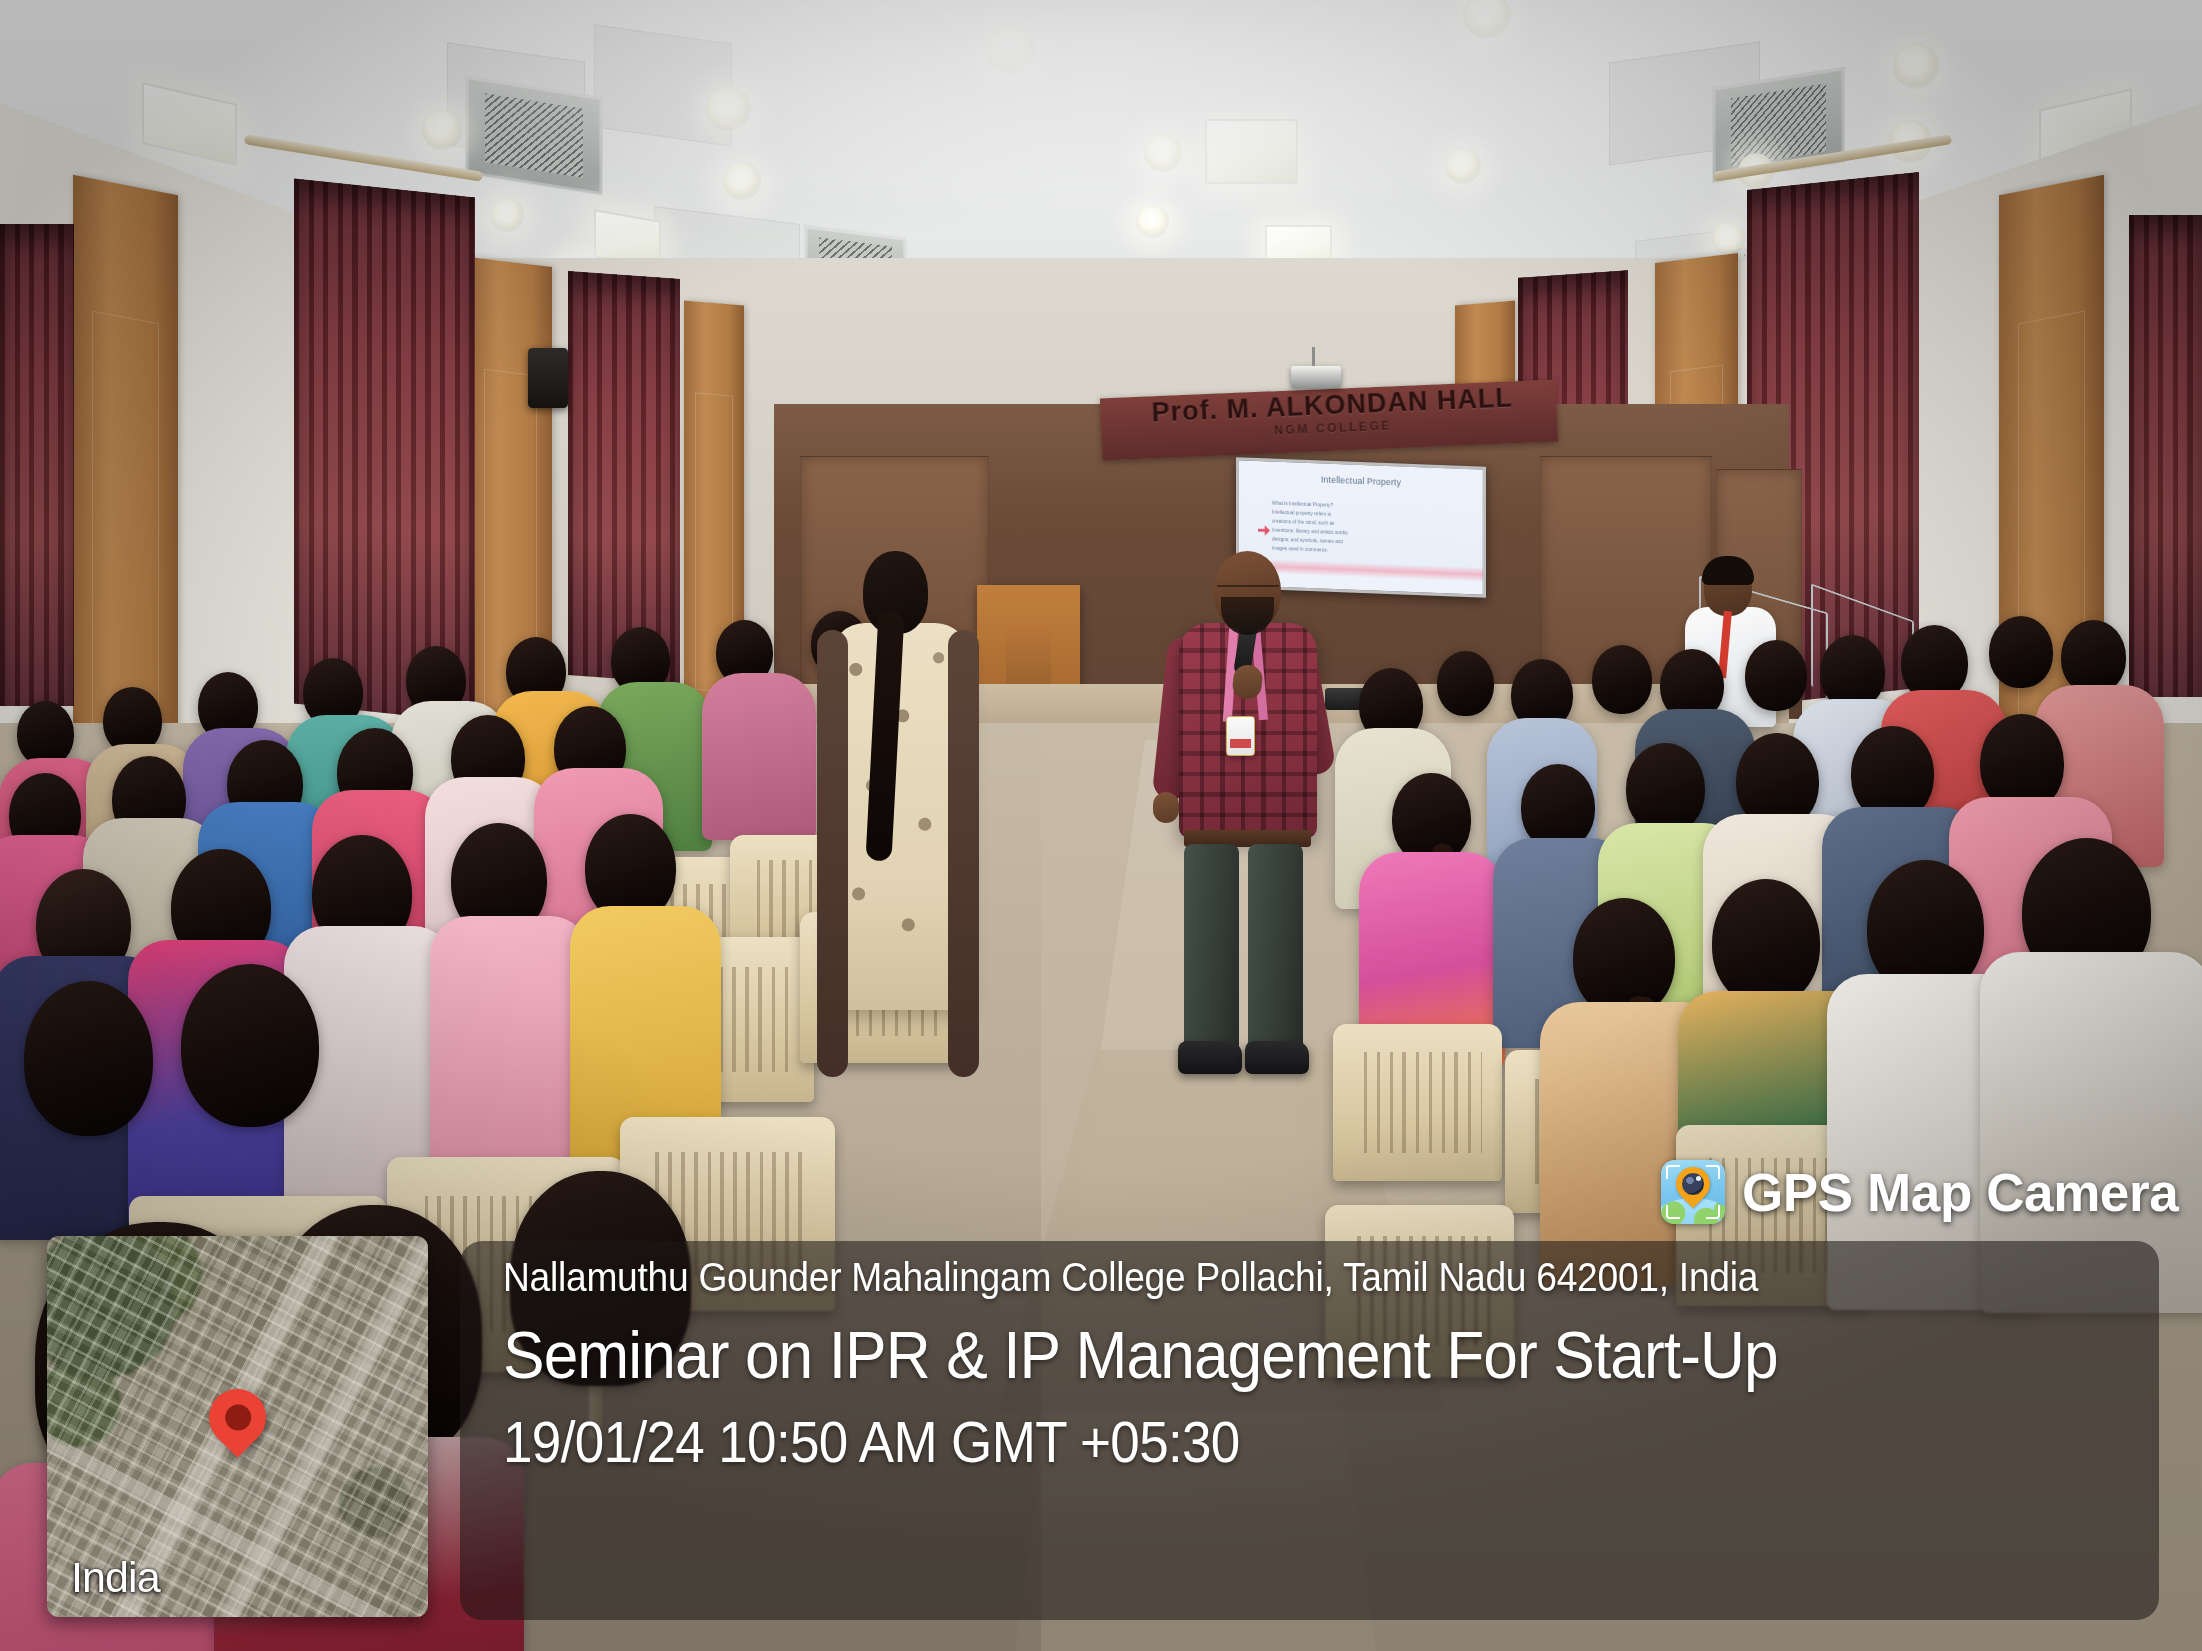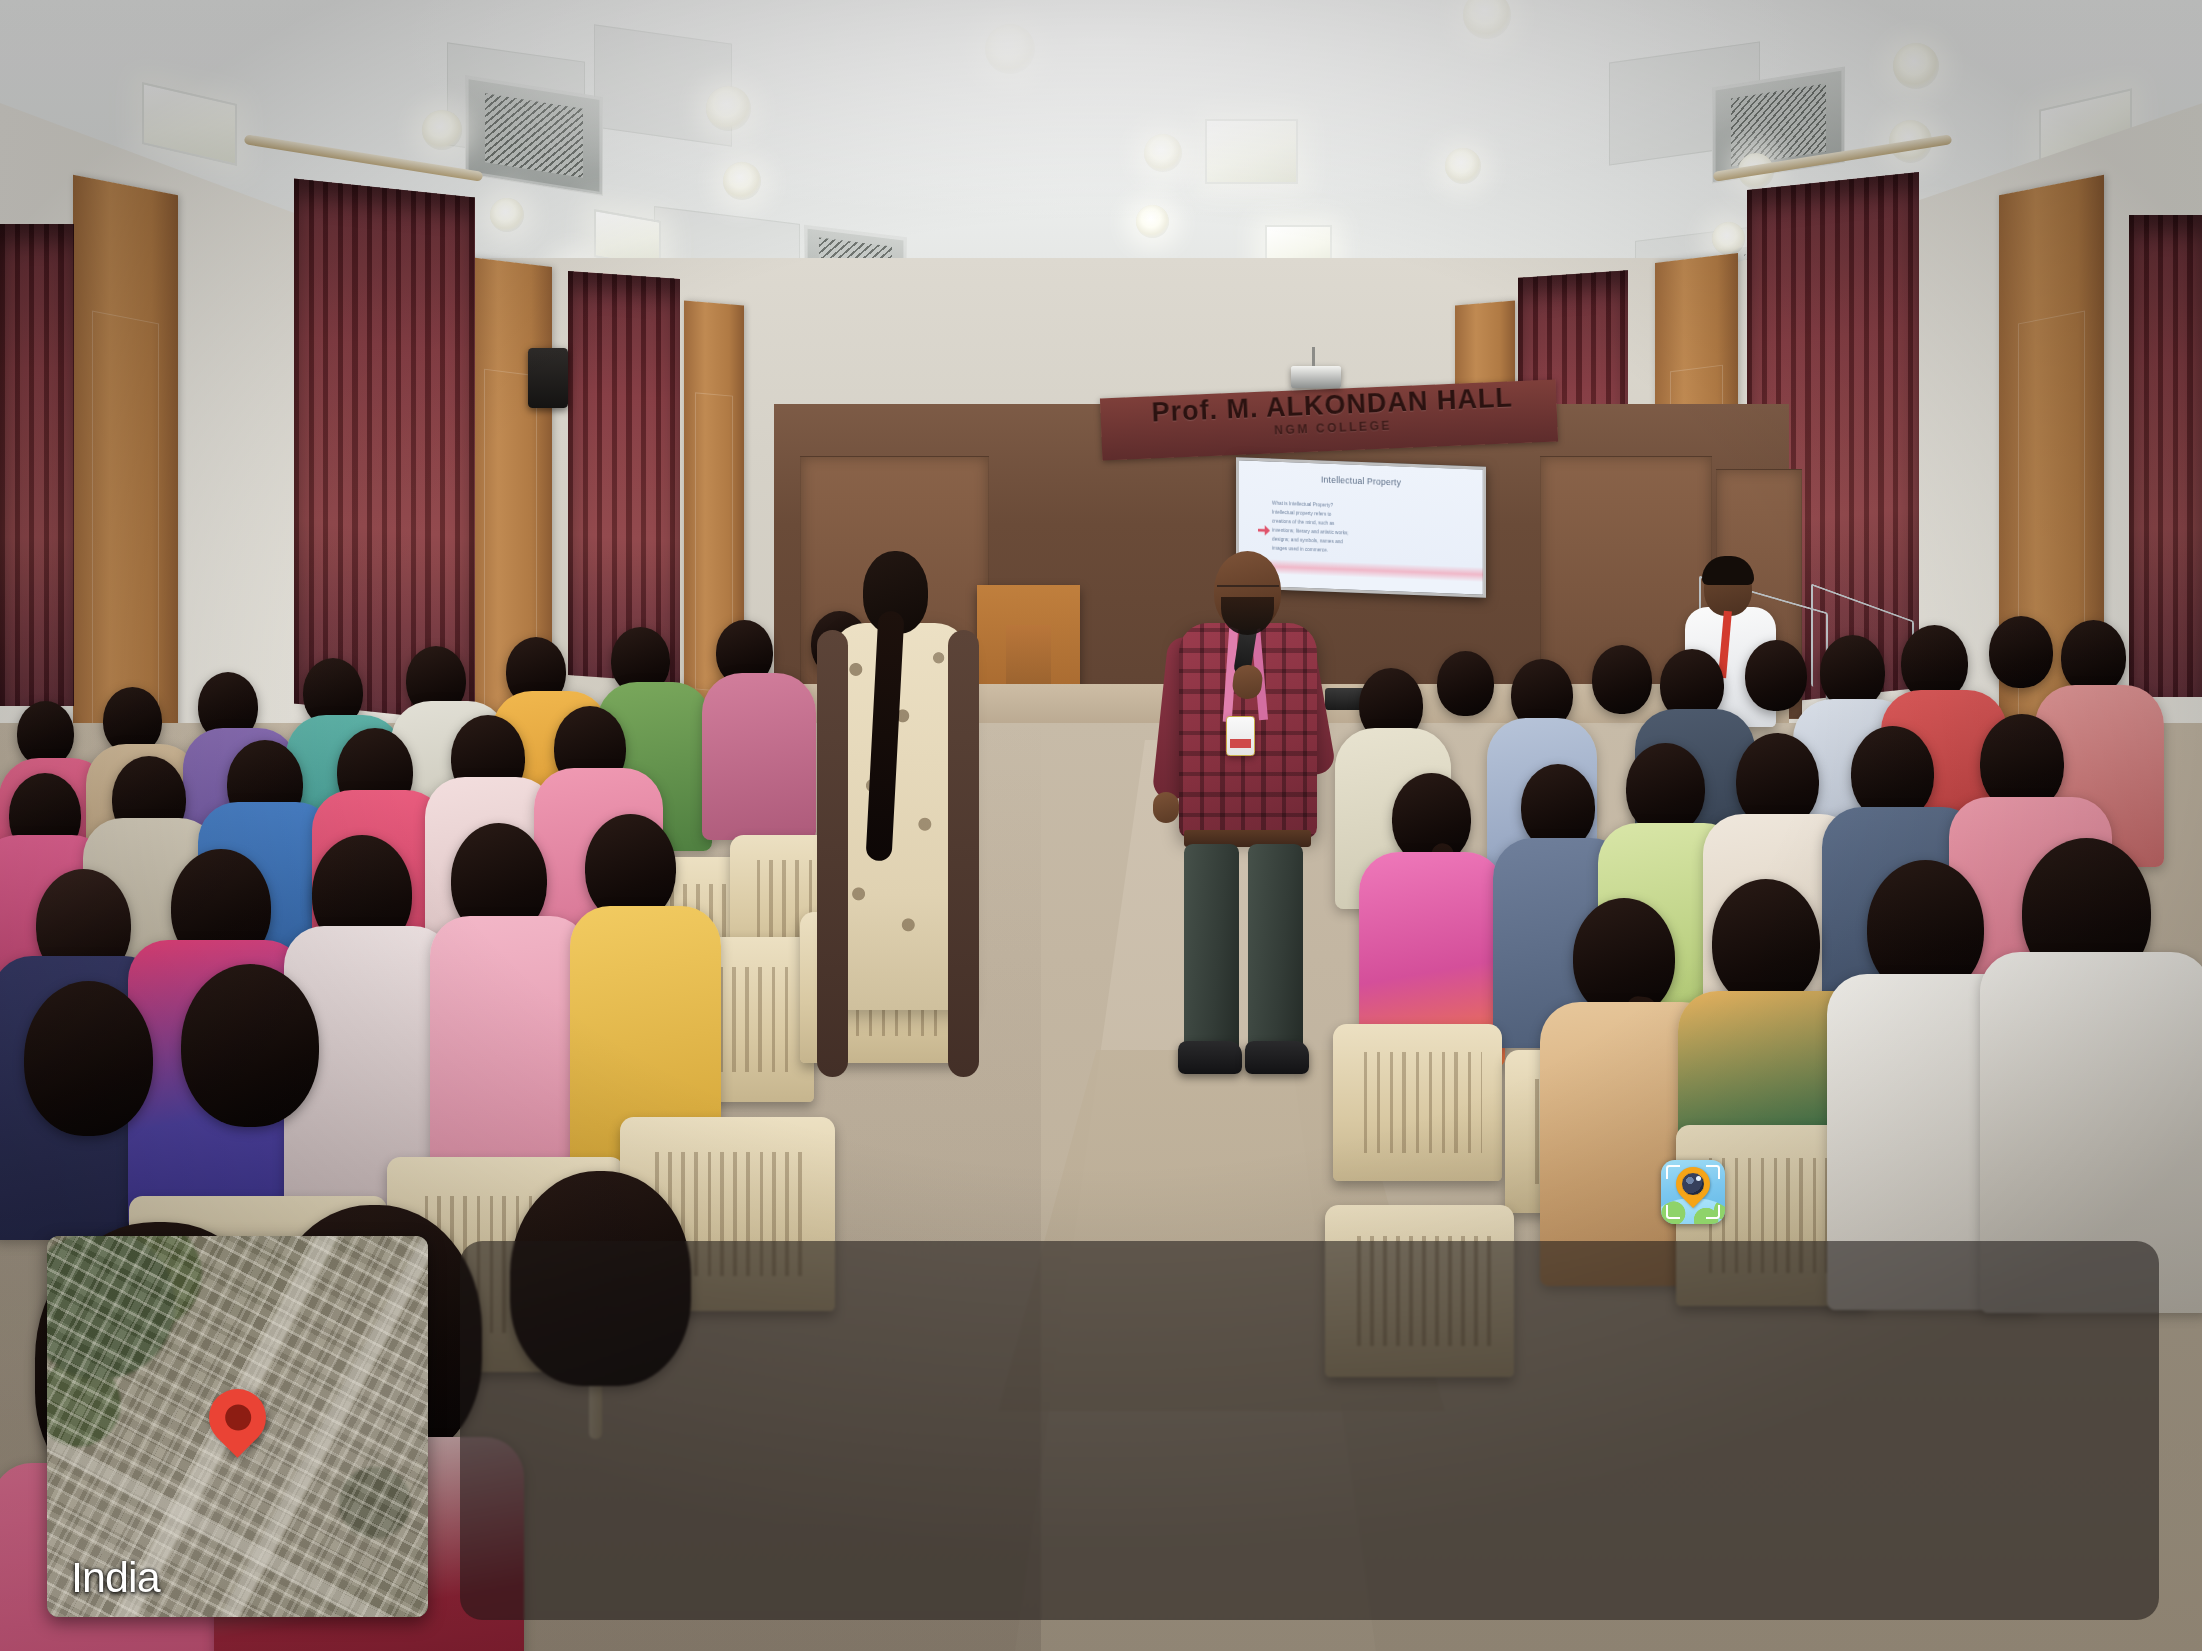--- a/index.html
+++ b/index.html
@@ -758,23 +758,29 @@
   <div class="gpsBadge">
     <div class="gpsIcon">
       <div class="globe"></div>
       <div class="pinout"></div>
       <div class="pinin"></div>
       <span class="brk tl"></span>
       <span class="brk tr"></span>
       <span class="brk bl"></span>
       <span class="brk br2"></span>
     </div>
+    <div class="gpsLabel">GPS Map Camera</div>
   </div>
 
   <div class="overlay"></div>
+  <div class="ovText">
+    <div class="ov-addr">Nallamuthu Gounder Mahalingam College Pollachi, Tamil Nadu 642001, India</div>
+    <div class="ov-title">Seminar on IPR &amp; IP Management For Start-Up</div>
+    <div class="ov-time">19/01/24 10:50 AM GMT +05:30</div>
+  </div>
 
   <div class="mapThumb">
     <div class="mapSat"></div>
     <div class="mapPin"></div>
     <div class="googleWm">India</div>
   </div>
 
 </div>
 
 

